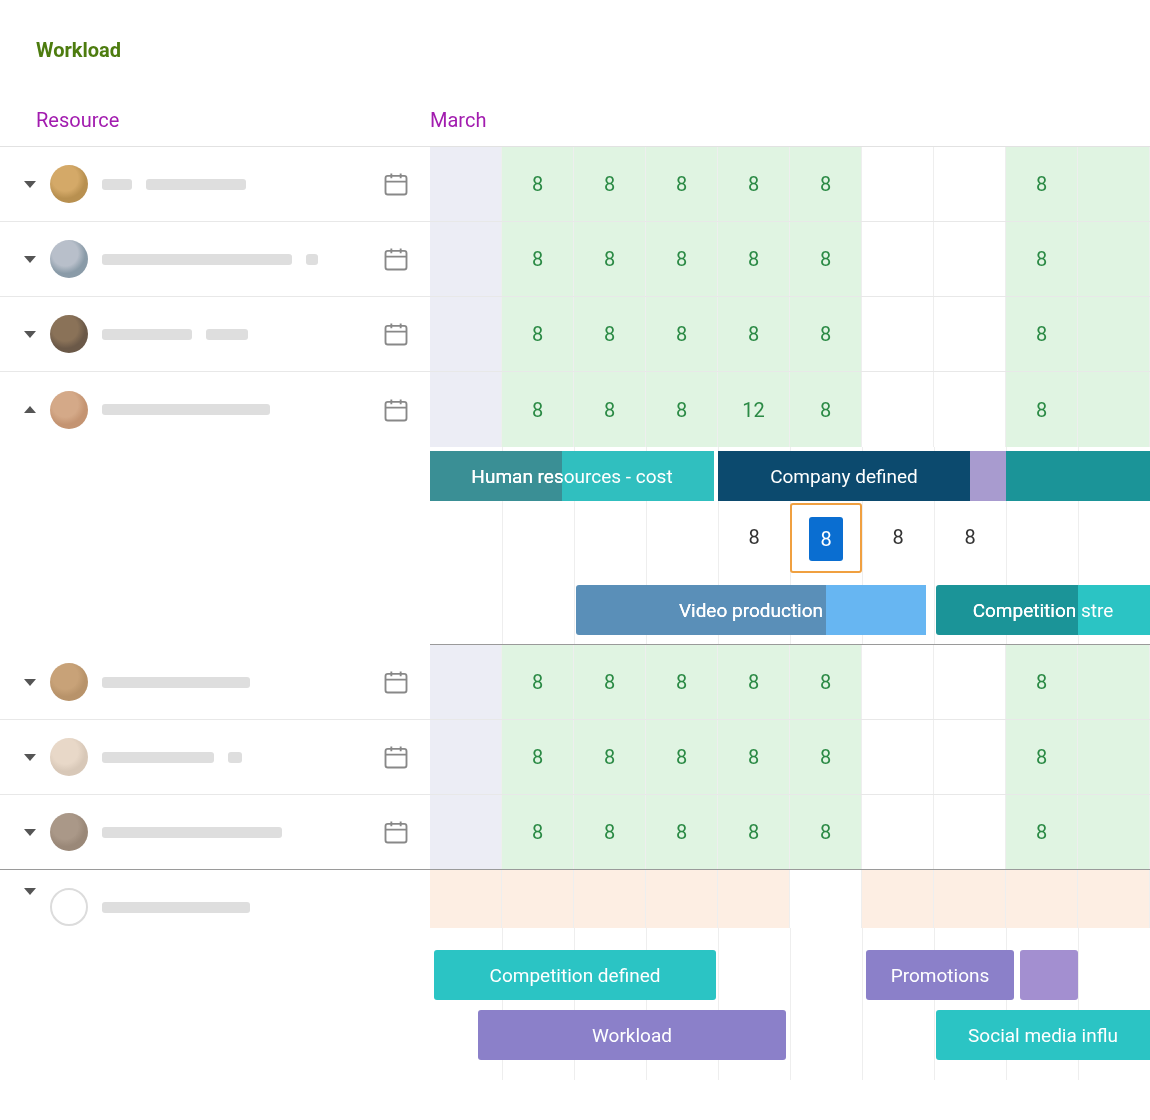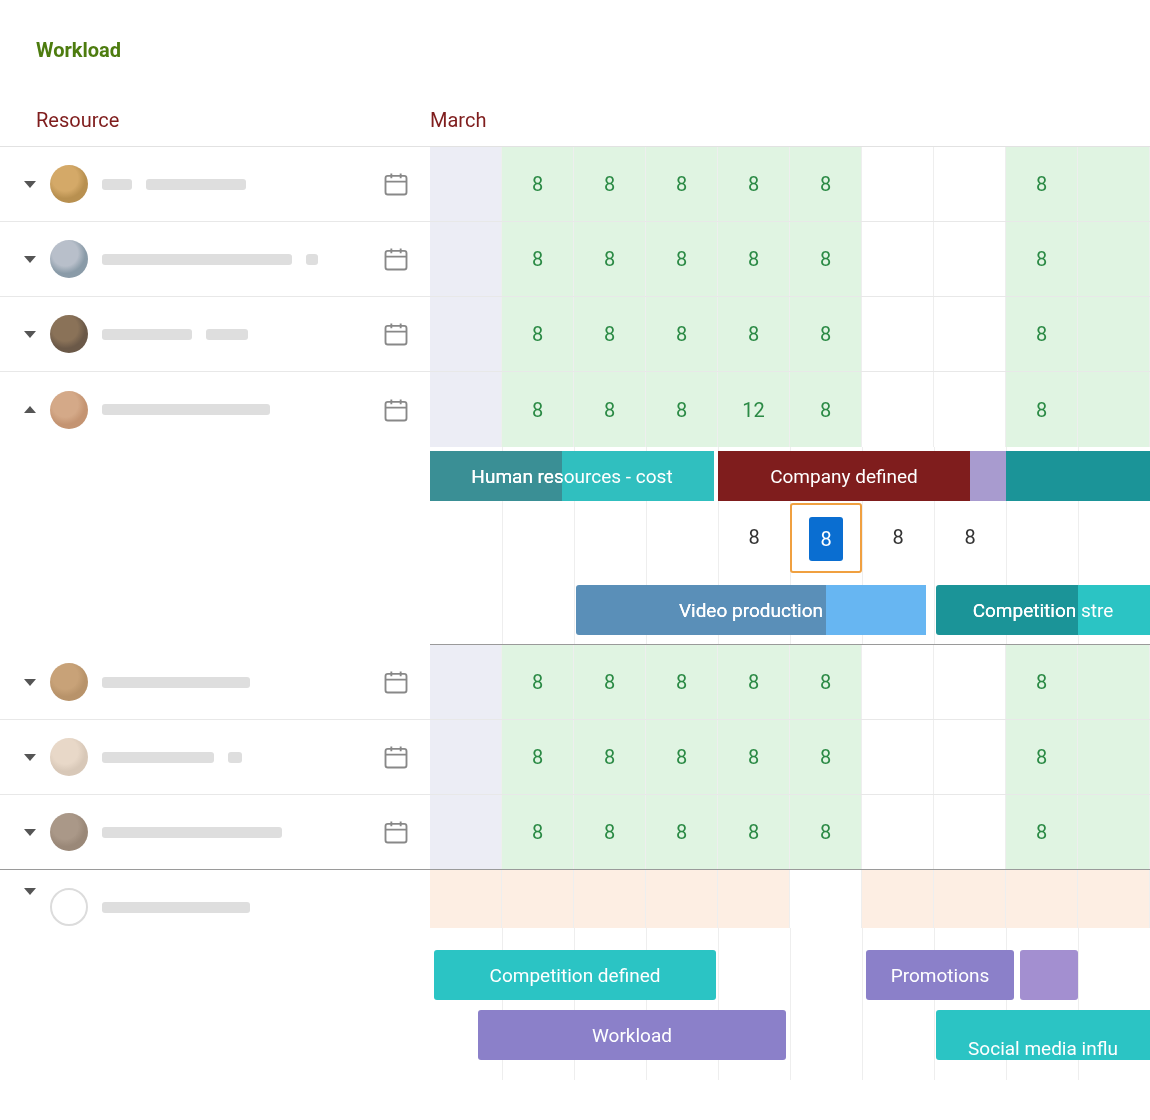--- a/index.html
+++ b/index.html
@@ -13,21 +13,21 @@
     .page-title {
       font-size: 20px;
       font-weight: 700;
       color: #4d7c0f;
       padding: 38px 0 0 36px;
     }
     .col-headers {
       display: flex;
       padding: 46px 0 14px 36px;
       font-size: 20px;
-      color: #7f1d1d;
+      color: #a21caf;
     }
     .col-resource { width: 394px; }
     .col-month { }
     .grid {
       position: relative;
       border-top: 1px solid #e2e2e2;
     }
     .row {
       display: flex;
       align-items: stretch;
@@ -295,21 +295,21 @@
 
       <div class="taskbar noround" style="left:0; top:4px; width:284px; background:#3a8f95;">
         <span>Human resources - cost</span>
       </div>
       <div class="taskbar noround" style="left:132px; top:4px; width:152px; background:#30bfbf;"></div>
 
       <div class="taskbar noround" style="left:0; top:4px; width:284px; background:transparent; pointer-events:none;">
         <span>Human resources - cost</span>
       </div>
 
-      <div class="taskbar noround" style="left:288px; top:4px; width:252px; background:#7f1d1d;">
+      <div class="taskbar noround" style="left:288px; top:4px; width:252px; background:#0c4a6e;">
         <span>Company defined</span>
       </div>
       <div class="taskbar noround" style="left:540px; top:4px; width:32px; background:#a89bcf;"></div>
 
       <div class="taskbar noround" style="left:576px; top:4px; width:144px; background:#1b9498;"></div>
 
       <div class="highlight-day" style="left:360px;"></div>
       <div class="blue-chip" style="left:379px; top:70px;">
         <span>8</span>
       </div>
@@ -448,19 +448,19 @@
         <span>Promotions</span>
       </div>
       <div class="taskbar" style="left:4px; top:80px; width:282px; background:#2bc4c4;">
         <span>Competition defined</span>
       </div>
       <div class="taskbar" style="left:590px; top:80px; width:58px; background:#a38fd0;"></div>
 
       <div class="taskbar" style="left:48px; top:140px; width:308px; background:#8b80c9;">
         <span>Workload</span>
       </div>
-      <div class="taskbar" style="left:506px; top:140px; width:214px; background:#2bc4c4; border-radius:3px 0 0 3px;align-items:flex-end;">
+      <div class="taskbar" style="left:506px; top:140px; width:214px; background:#2bc4c4; border-radius:3px 0 0 3px;">
         <span>Social media influ</span>
       </div>
     </div>
   </div>
 
 </div>
 
 </body></html>

